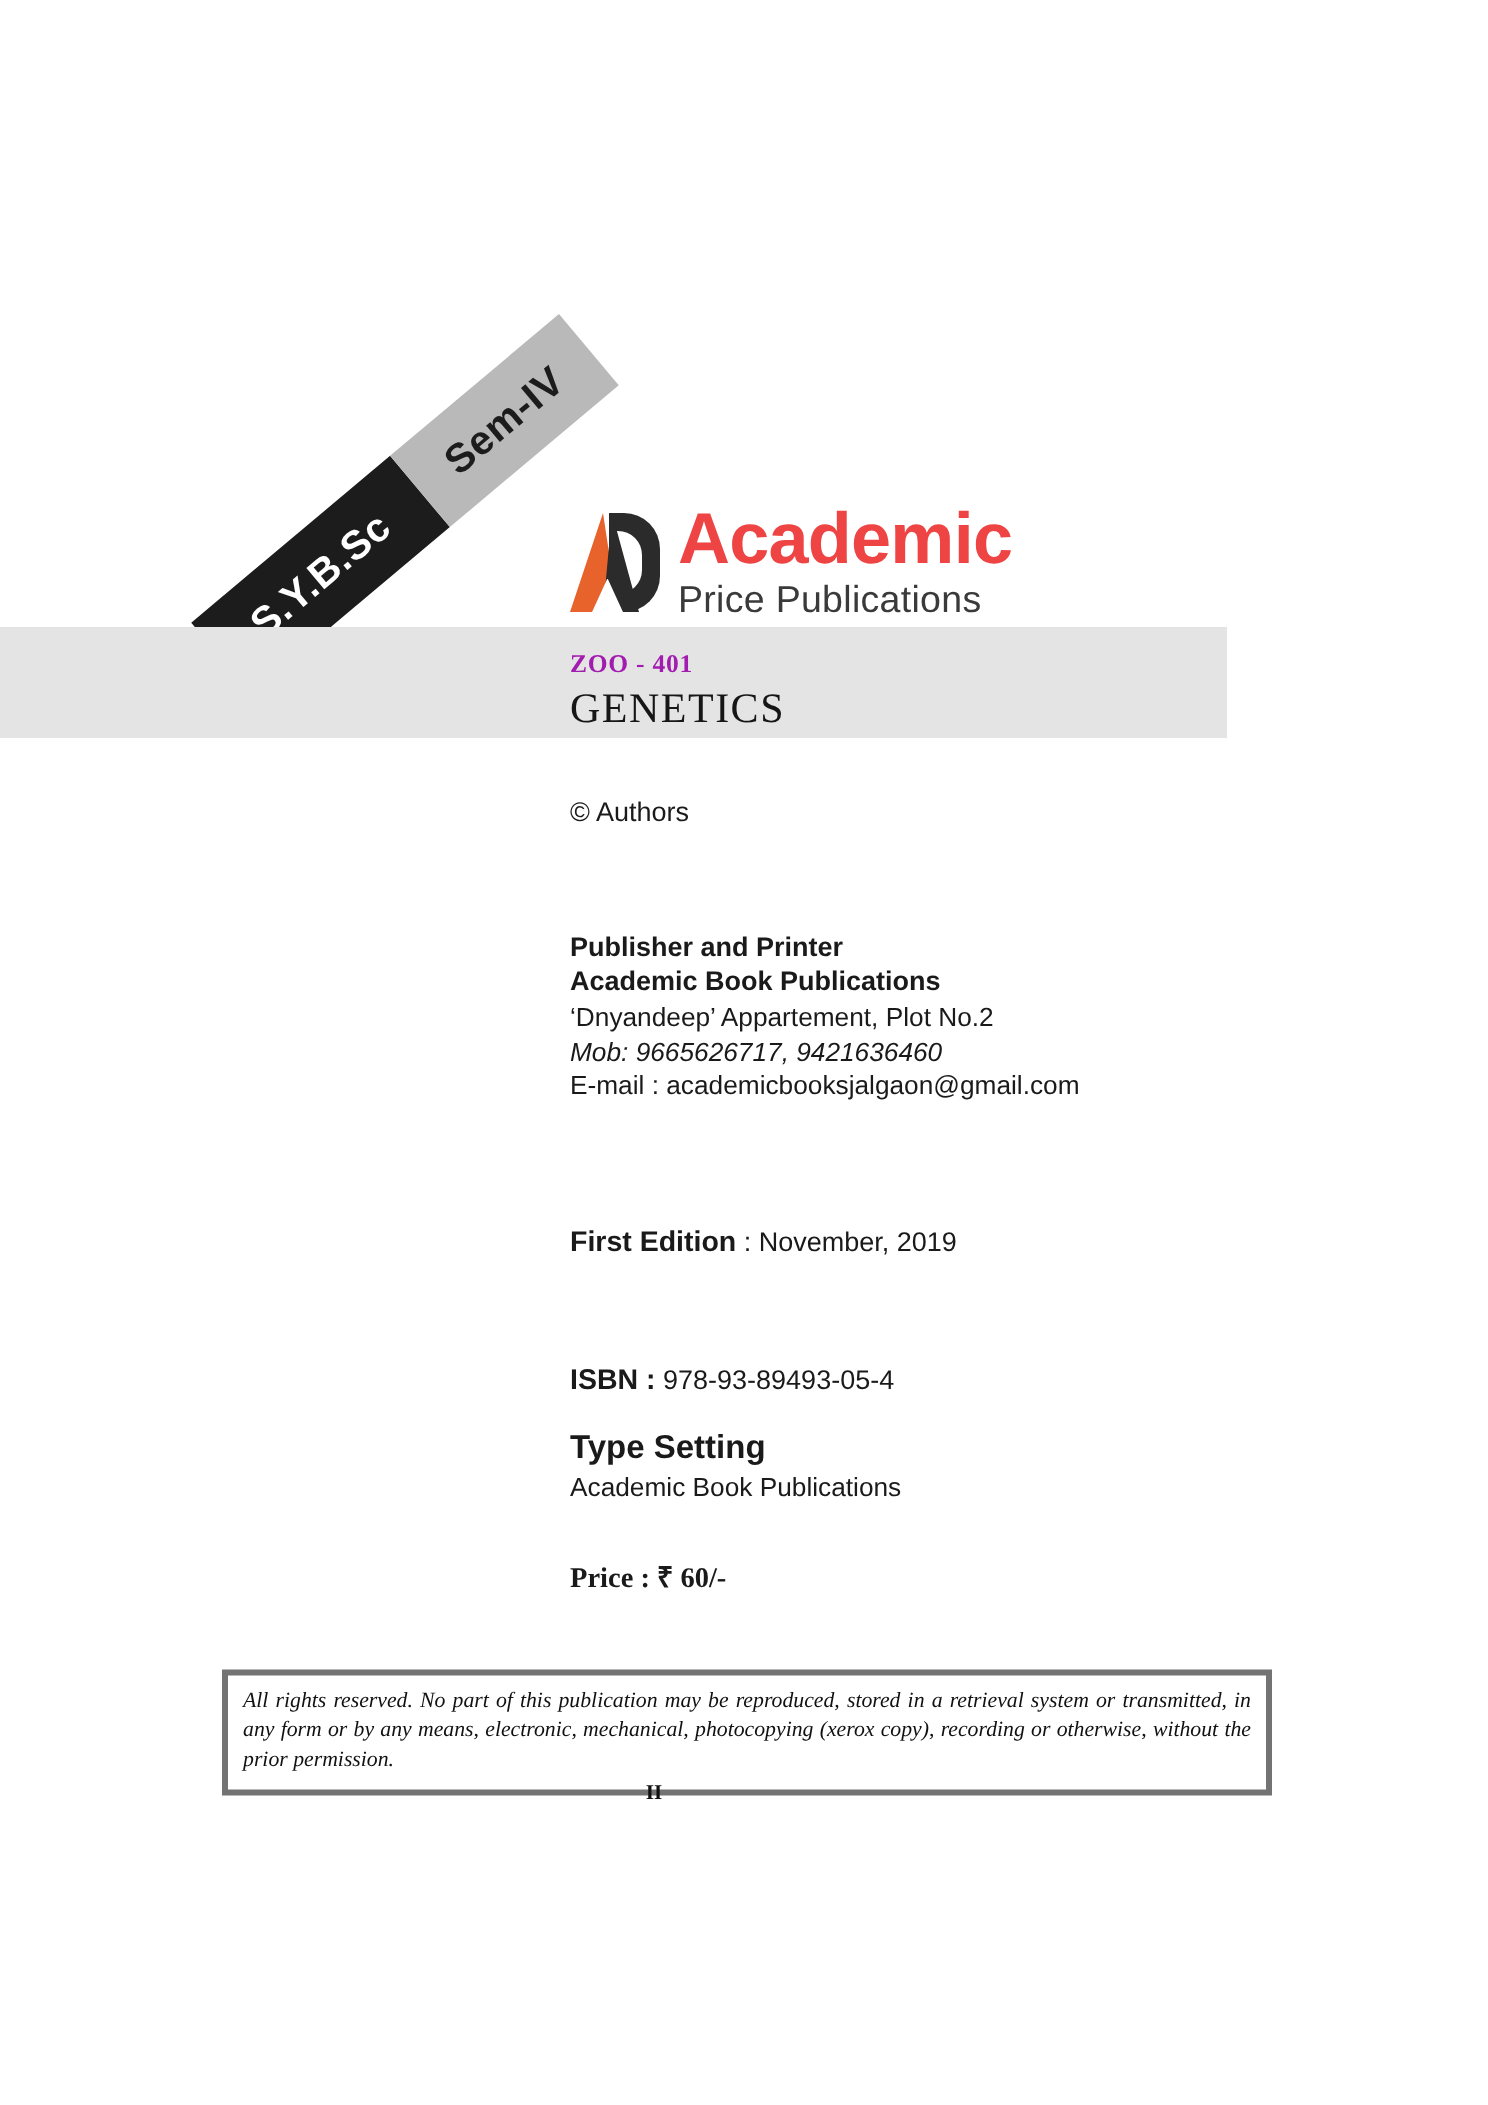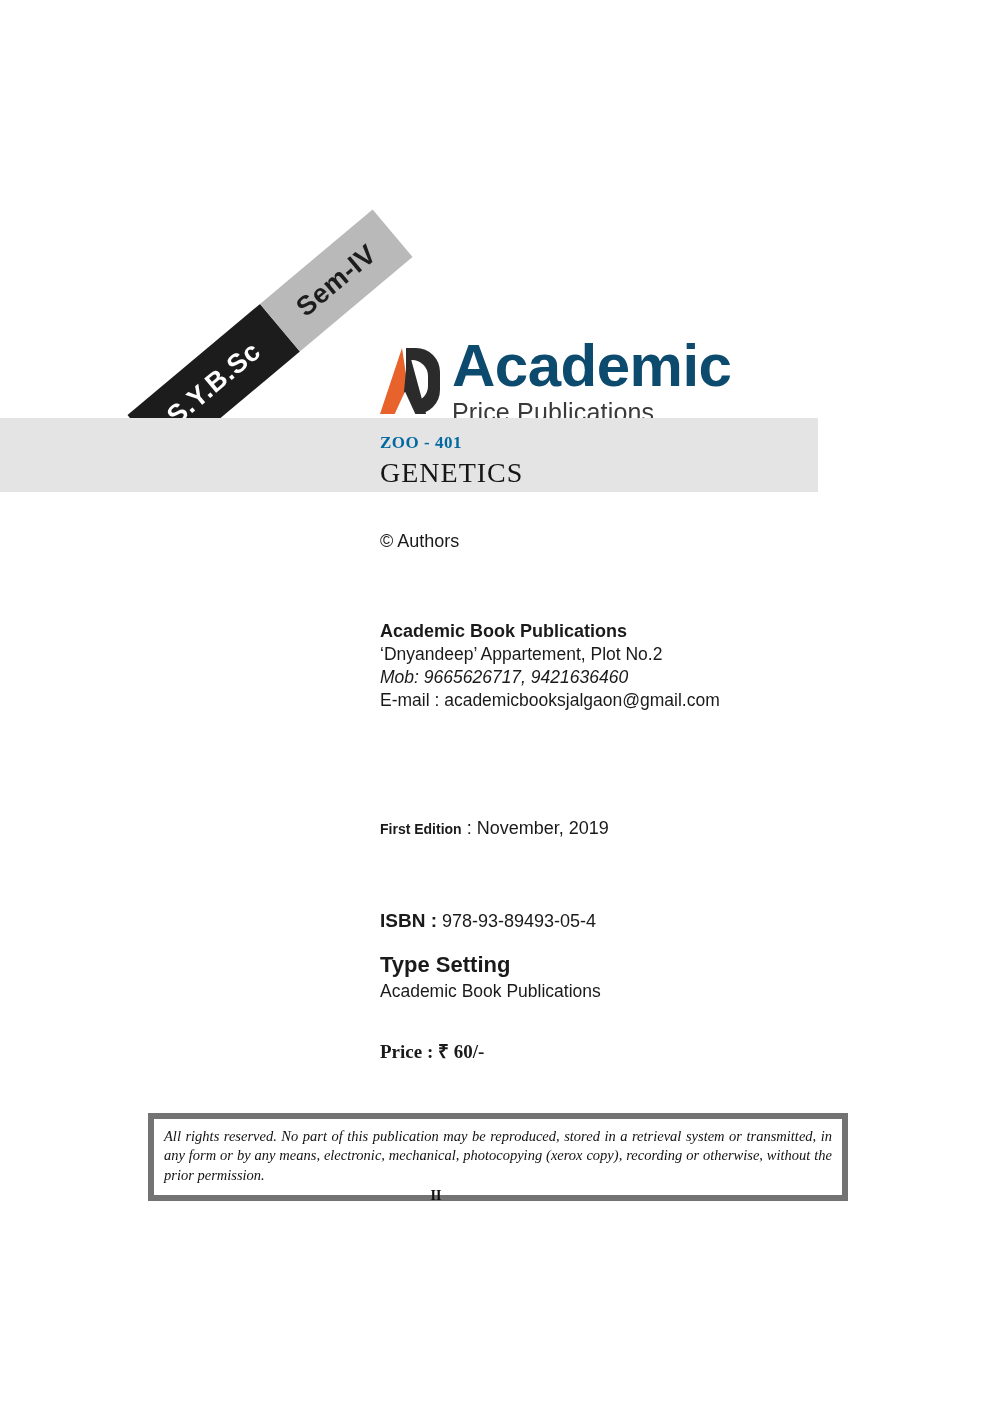--- a/index.html
+++ b/index.html
@@ -111,23 +111,23 @@
     position: absolute;
     left: 14px;
     bottom: 0;
     width: 22px;
     height: 24px;
     background: #ffffff;
     clip-path: polygon(50% 0%, 100% 100%, 0% 100%);
   }
   .logo-text { line-height: 1; }
   .logo-text .l1 {
-    font-size: 60px;
-    font-weight: bold;
-    color: #0c4a6e;
+    font-size: 48px;
+    font-weight: bold;
+    color: #ef4444;
     letter-spacing: -0.5px;
   }
   .logo-text .l2 {
     font-size: 25px;
     color: #3a3a3a;
     letter-spacing: 0.2px;
     margin-top: 4px;
   }
 
   
@@ -140,63 +140,63 @@
     background: #e4e4e4;
   }
   .course-code {
     position: absolute;
     left: 380px;
     top: 433px;
     font-family: "Liberation Serif", serif;
     font-weight: bold;
     font-size: 17px;
     letter-spacing: 0.5px;
-    color: #0369a1;
+    color: #a21caf;
   }
   .course-title {
     position: absolute;
     left: 380px;
     top: 457px;
     font-family: "Liberation Serif", serif;
     font-size: 28px;
     letter-spacing: 1px;
     color: #161616;
   }
 
   
   .col { position: absolute; left: 380px; }
   .copyright { top: 531px; font-size: 18px; }
 
   .pub-block { top: 620px; font-size: 17.5px; line-height: 1.30; }
   .pub-block .bold { font-weight: bold; font-size: 18px; }
   .pub-block .ital { font-style: italic; }
 
   .edition { top: 818px; font-size: 18px; }
-  .edition b { font-size: 14px; }
+  .edition b { font-size: 19px; }
 
   .isbn { top: 886px; font-size: 18px; margin-top: 24px; }
   .isbn b { font-size: 19px; }
 
   .typeset { top: 950px; font-size: 17.5px; line-height: 1.35; }
   .typeset b { font-size: 22px; }
 
   .price {
     top: 1038px;
     font-family: "Liberation Serif", serif;
     font-weight: bold;
     font-size: 19px;
   }
 
   
   .rights-box {
     position: absolute;
     left: 148px;
     top: 1113px;
     width: 700px;
-    border: 6px solid #737373;
+    border: 4px solid #737373;
     padding: 8px 10px 10px 10px;
     box-sizing: border-box;
   }
   .rights-box p {
     margin: 0;
     font-family: "Liberation Serif", serif;
     font-style: italic;
     font-size: 14.5px;
     line-height: 1.33;
     color: #111;
@@ -239,20 +239,21 @@
   </div>
 </div>
 
 <div class="title-band"></div>
 <div class="course-code">ZOO - 401</div>
 <div class="course-title">GENETICS</div>
 
 <div class="col copyright">© Authors</div>
 
 <div class="col pub-block">
+  <div class="bold">Publisher and Printer</div>
   <div class="bold">Academic Book Publications</div>
   <div>‘Dnyandeep’ Appartement, Plot No.2</div>
   <div class="ital">Mob: 9665626717, 9421636460</div>
   <div>E-mail : academicbooksjalgaon@gmail.com</div>
 </div>
 
 <div class="col edition">
   <b>First Edition</b><span> : November, 2019</span>
 </div>
 

